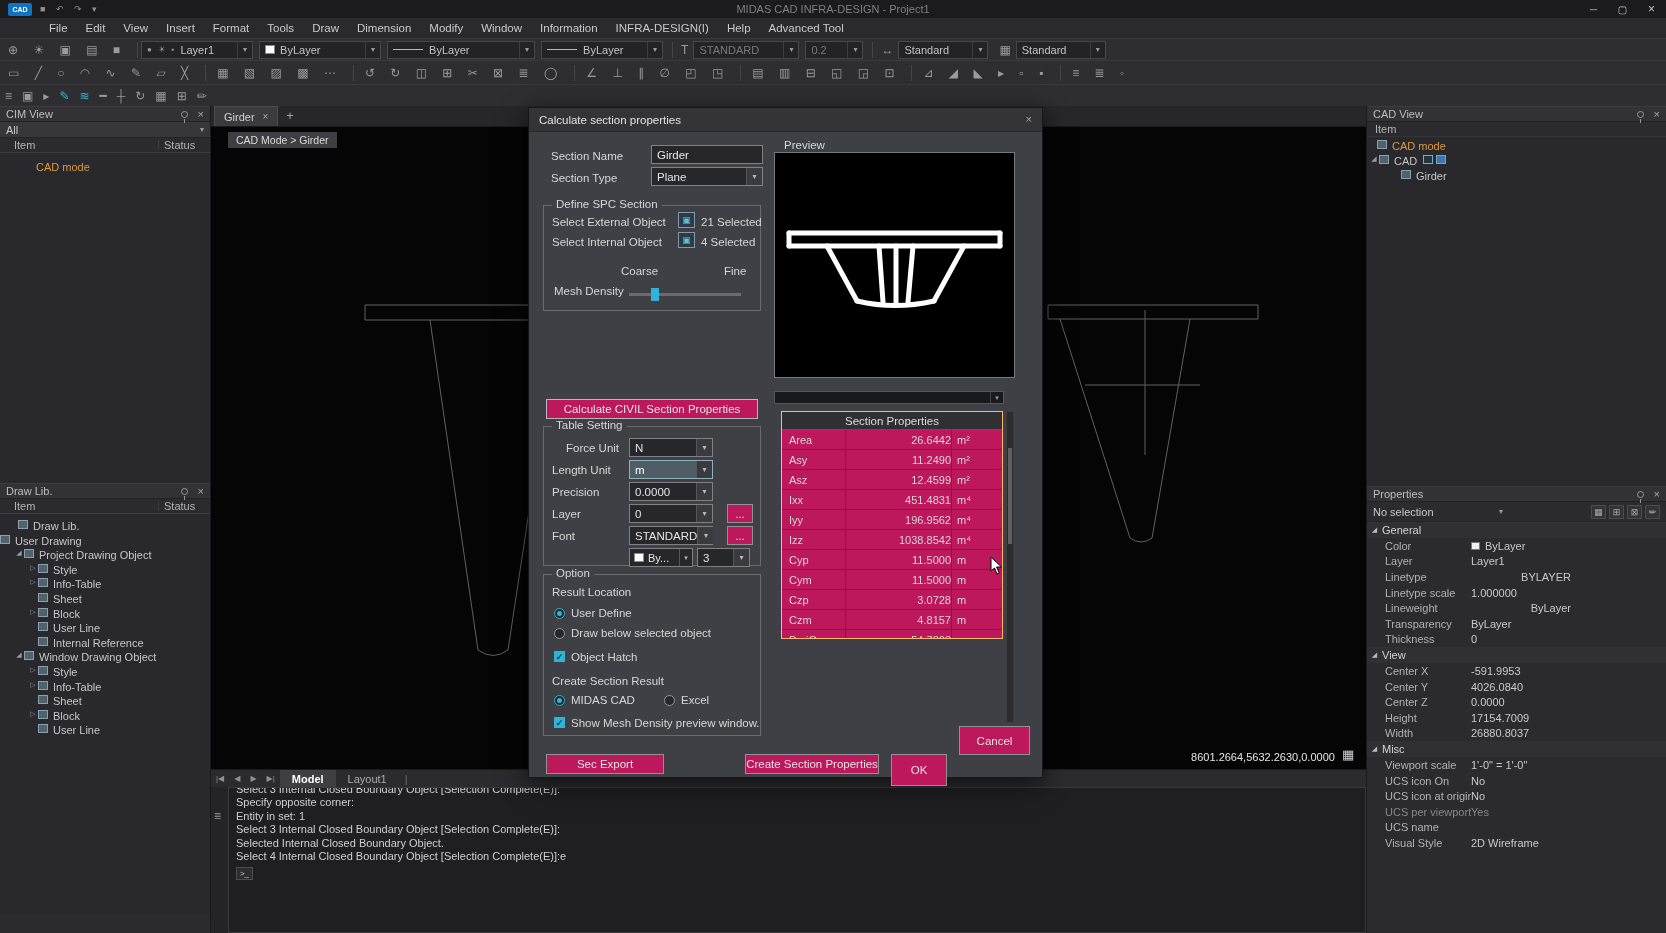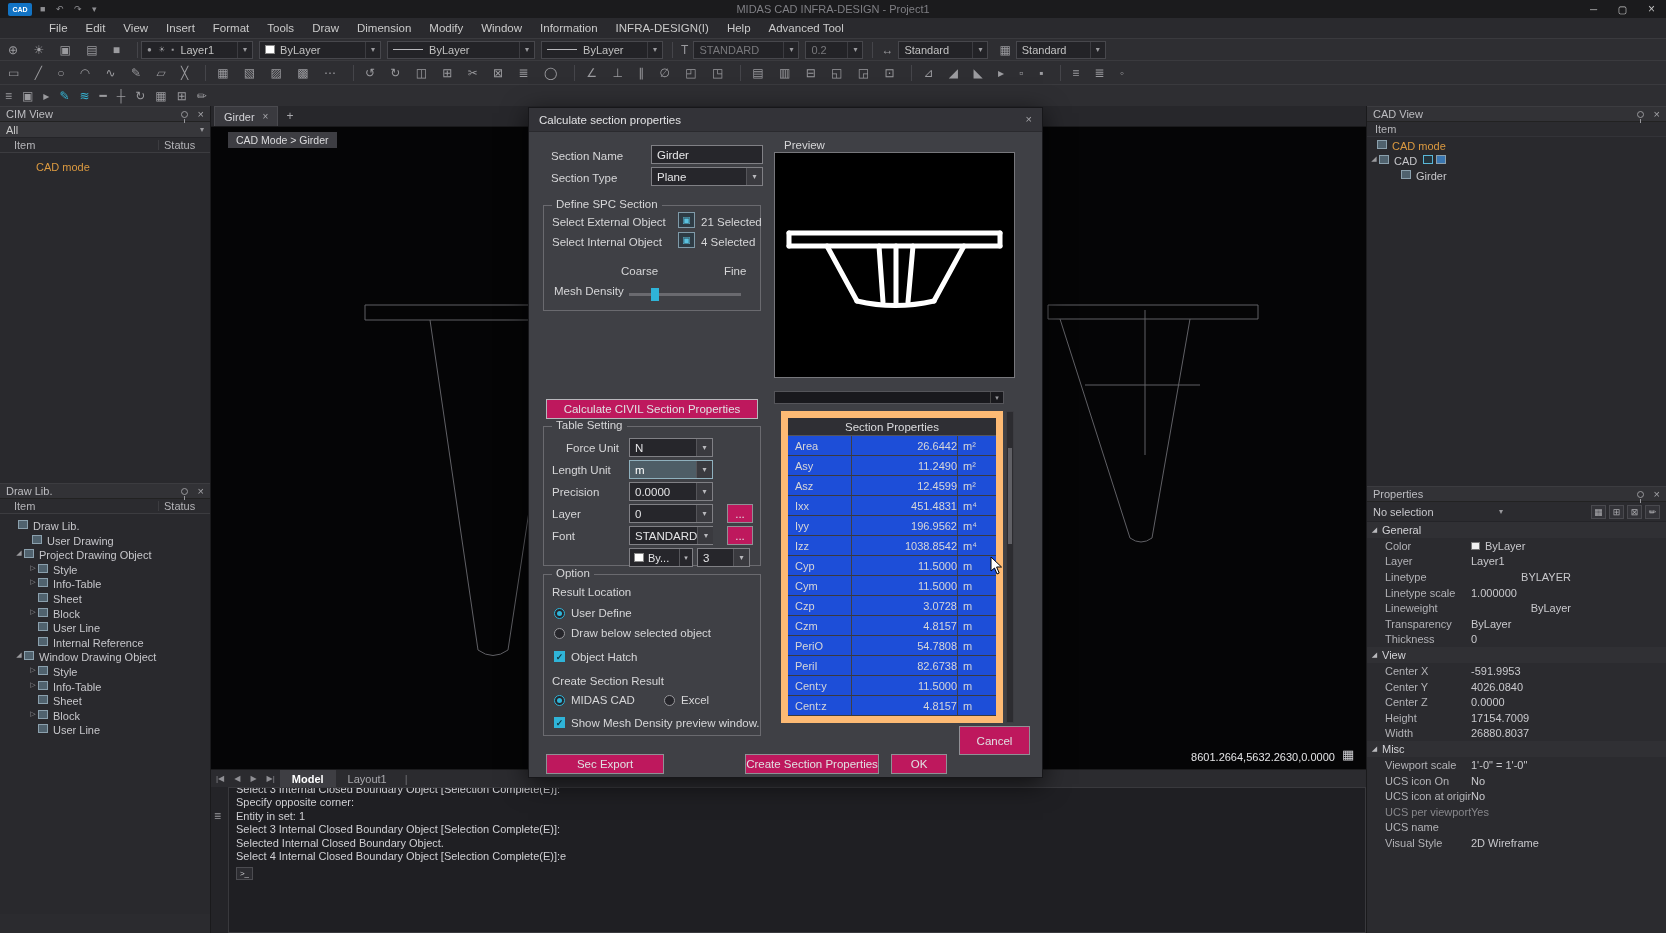--- a/index.html
+++ b/index.html
@@ -107,21 +107,21 @@
 .dbtn{position:absolute;background:#be185d;border:1px solid #909095;color:#e0e0e2;display:flex;align-items:center;justify-content:center;font-size:11.5px}
 .radio{position:absolute;width:11px;height:11px;border-radius:50%;border:1px solid #97979b;background:#26262b}
 .radio.sel{border-color:#2fb4d8}
 .radio.sel::after{content:"";position:absolute;left:2px;top:2px;width:5px;height:5px;border-radius:50%;background:#2fb4d8}
 .cb{position:absolute;width:11px;height:11px;background:#2fb4d8;border:1px solid #2fb4d8;color:#0c3540;font-size:9px;font-weight:bold;line-height:10px;text-align:center}
 .cb::before{content:"✓"}
 .preview{position:absolute;left:245px;top:44px;width:241px;height:226px;background:#000;border:1px solid #77777c}
 .pcombo{position:absolute;left:245px;top:283px;width:230px;height:13px;background:#19191d;border:1px solid #55555a;display:flex;align-items:center}
 .pcombo .chev{margin-left:auto;width:13px;height:100%;display:flex;align-items:center;justify-content:center;color:#9a9a9e;font-size:7px;border-left:1px solid #444}
 .pcombo .chev::before{content:"▾"}
-.ptable{position:absolute;left:252px;top:303px;width:222px;height:312px;background:#1d4ed8;border:7px solid #fdba74;overflow:hidden}
+.ptable{position:absolute;left:252px;top:303px;width:222px;height:228px;background:#be185d;border:1px solid #fdba74;overflow:hidden}
 .pt-head{height:18px;background:#2f2f34;border-bottom:1px solid #55555a;display:flex;align-items:center;justify-content:center;color:#dcdcde;font-size:11.5px}
 .pt-row{display:flex;height:20px;border-bottom:1px solid #3a3a3f;align-items:center;font-size:11px;color:#d6d6d8}
 .pt-name{width:64px;padding-left:7px;border-right:1px solid #3f3f44;height:100%;display:flex;align-items:center}
 .pt-val{width:106px;padding-right:0;border-right:1px solid #3f3f44;height:100%;display:flex;align-items:center;justify-content:flex-end}
 .pt-unit{flex:1;padding-left:5px}
 .vscroll{position:absolute;left:477px;top:303px;width:8px;height:312px;background:#2c2c30;border:1px solid #3c3c41}
 .vthumb{position:absolute;left:1px;top:36px;width:4px;height:96px;background:#606065}
 .colorcombo{position:absolute;height:19px;background:#26262b;border:1px solid #808085;display:flex;align-items:center;padding-left:4px;font-size:11px;color:#e4e4e6}
 .colorcombo .chev{margin-left:auto;width:13px;height:100%;display:flex;align-items:center;justify-content:center;color:#b9b9bd;font-size:7px;border-left:1px solid #55555a}
 .colorcombo .chev::before{content:"▾"}
@@ -266,21 +266,21 @@
     <div class="colhdr">
       <span class="c1">Item</span>
       <span class="vline"></span>
       <span class="c2">Status</span>
     </div>
     <div style="background:#29292d;padding-top:6px;height:400px">
       <div class="trow" style="padding-left:18px">
           <span class="nicon"></span>
           <span class="tlabel">Draw Lib.</span>
         </div>
-      <div class="trow" style="padding-left:32px">
+      <div class="trow" style="">
           <span class="nicon doc"></span>
           <span class="tlabel">User Drawing</span>
         </div>
       <div class="trow" style="padding-left:14px">
           <span class="tarr exp"></span>
           <span class="nicon"></span>
           <span class="tlabel">Project Drawing Object</span>
         </div>
       <div class="trow" style="padding-left:28px">
           <span class="tarr col"></span>
@@ -710,21 +710,21 @@
           <span class="pt-val">11.5000</span>
           <span class="pt-unit">m</span>
         </div>
     </div>
     <div class="vscroll">
       <div class="vthumb"></div>
     </div>
 
     <div class="dbtn" style="left:17px;top:646px;width:118px;height:20px">Sec Export</div>
     <div class="dbtn" style="left:216px;top:646px;width:134px;height:20px">Create Section Properties</div>
-    <div class="dbtn" style="left:362px;top:646px;width:56px;height:20px">OK</div>
+    <div class="dbtn" style="left:362px;top:646px;width:56px;height:32px">OK</div>
     <div class="dbtn" style="left:430px;top:618px;width:71px;height:29px">Cancel</div>
   </div>
 
   <svg class="cursor" width="14" height="20">
     <polygon points="1,1 1,15 4.5,12 7,18 9.2,17 6.6,11 11.5,11" fill="#ffffff" stroke="#000000" stroke-width="1"></polygon>
   </svg>
 
 </div>
 
 </body></html>

